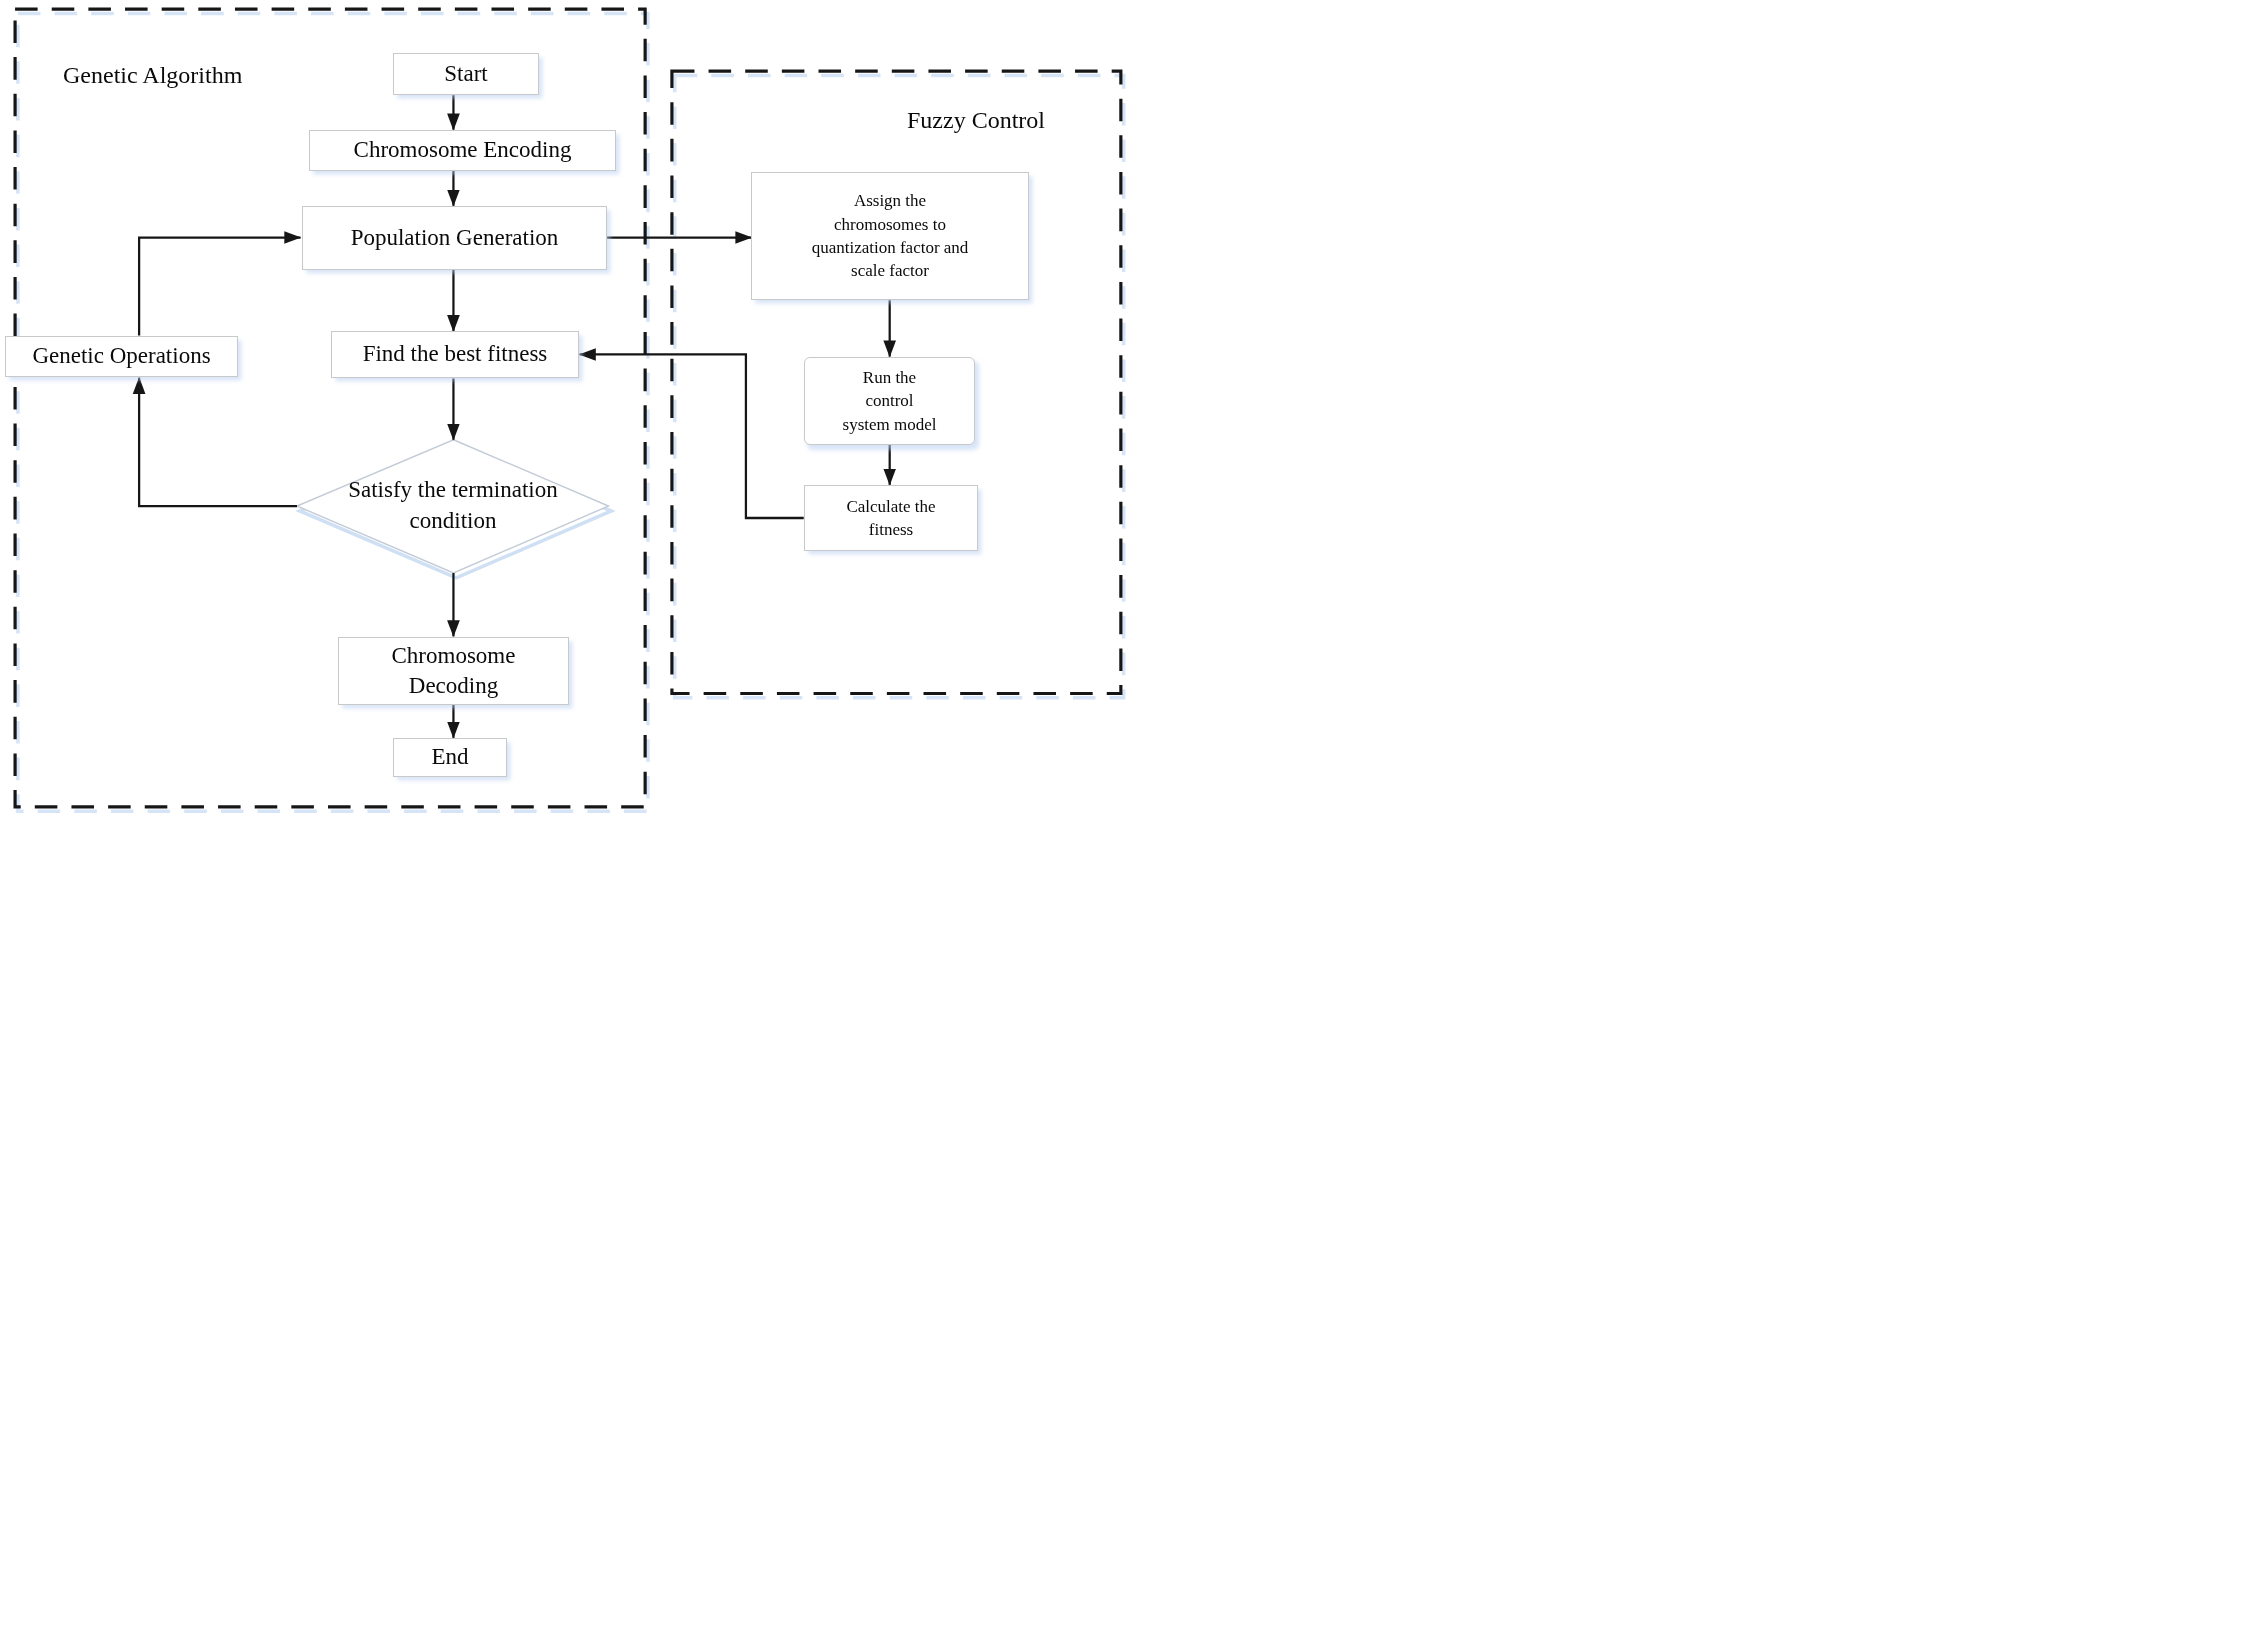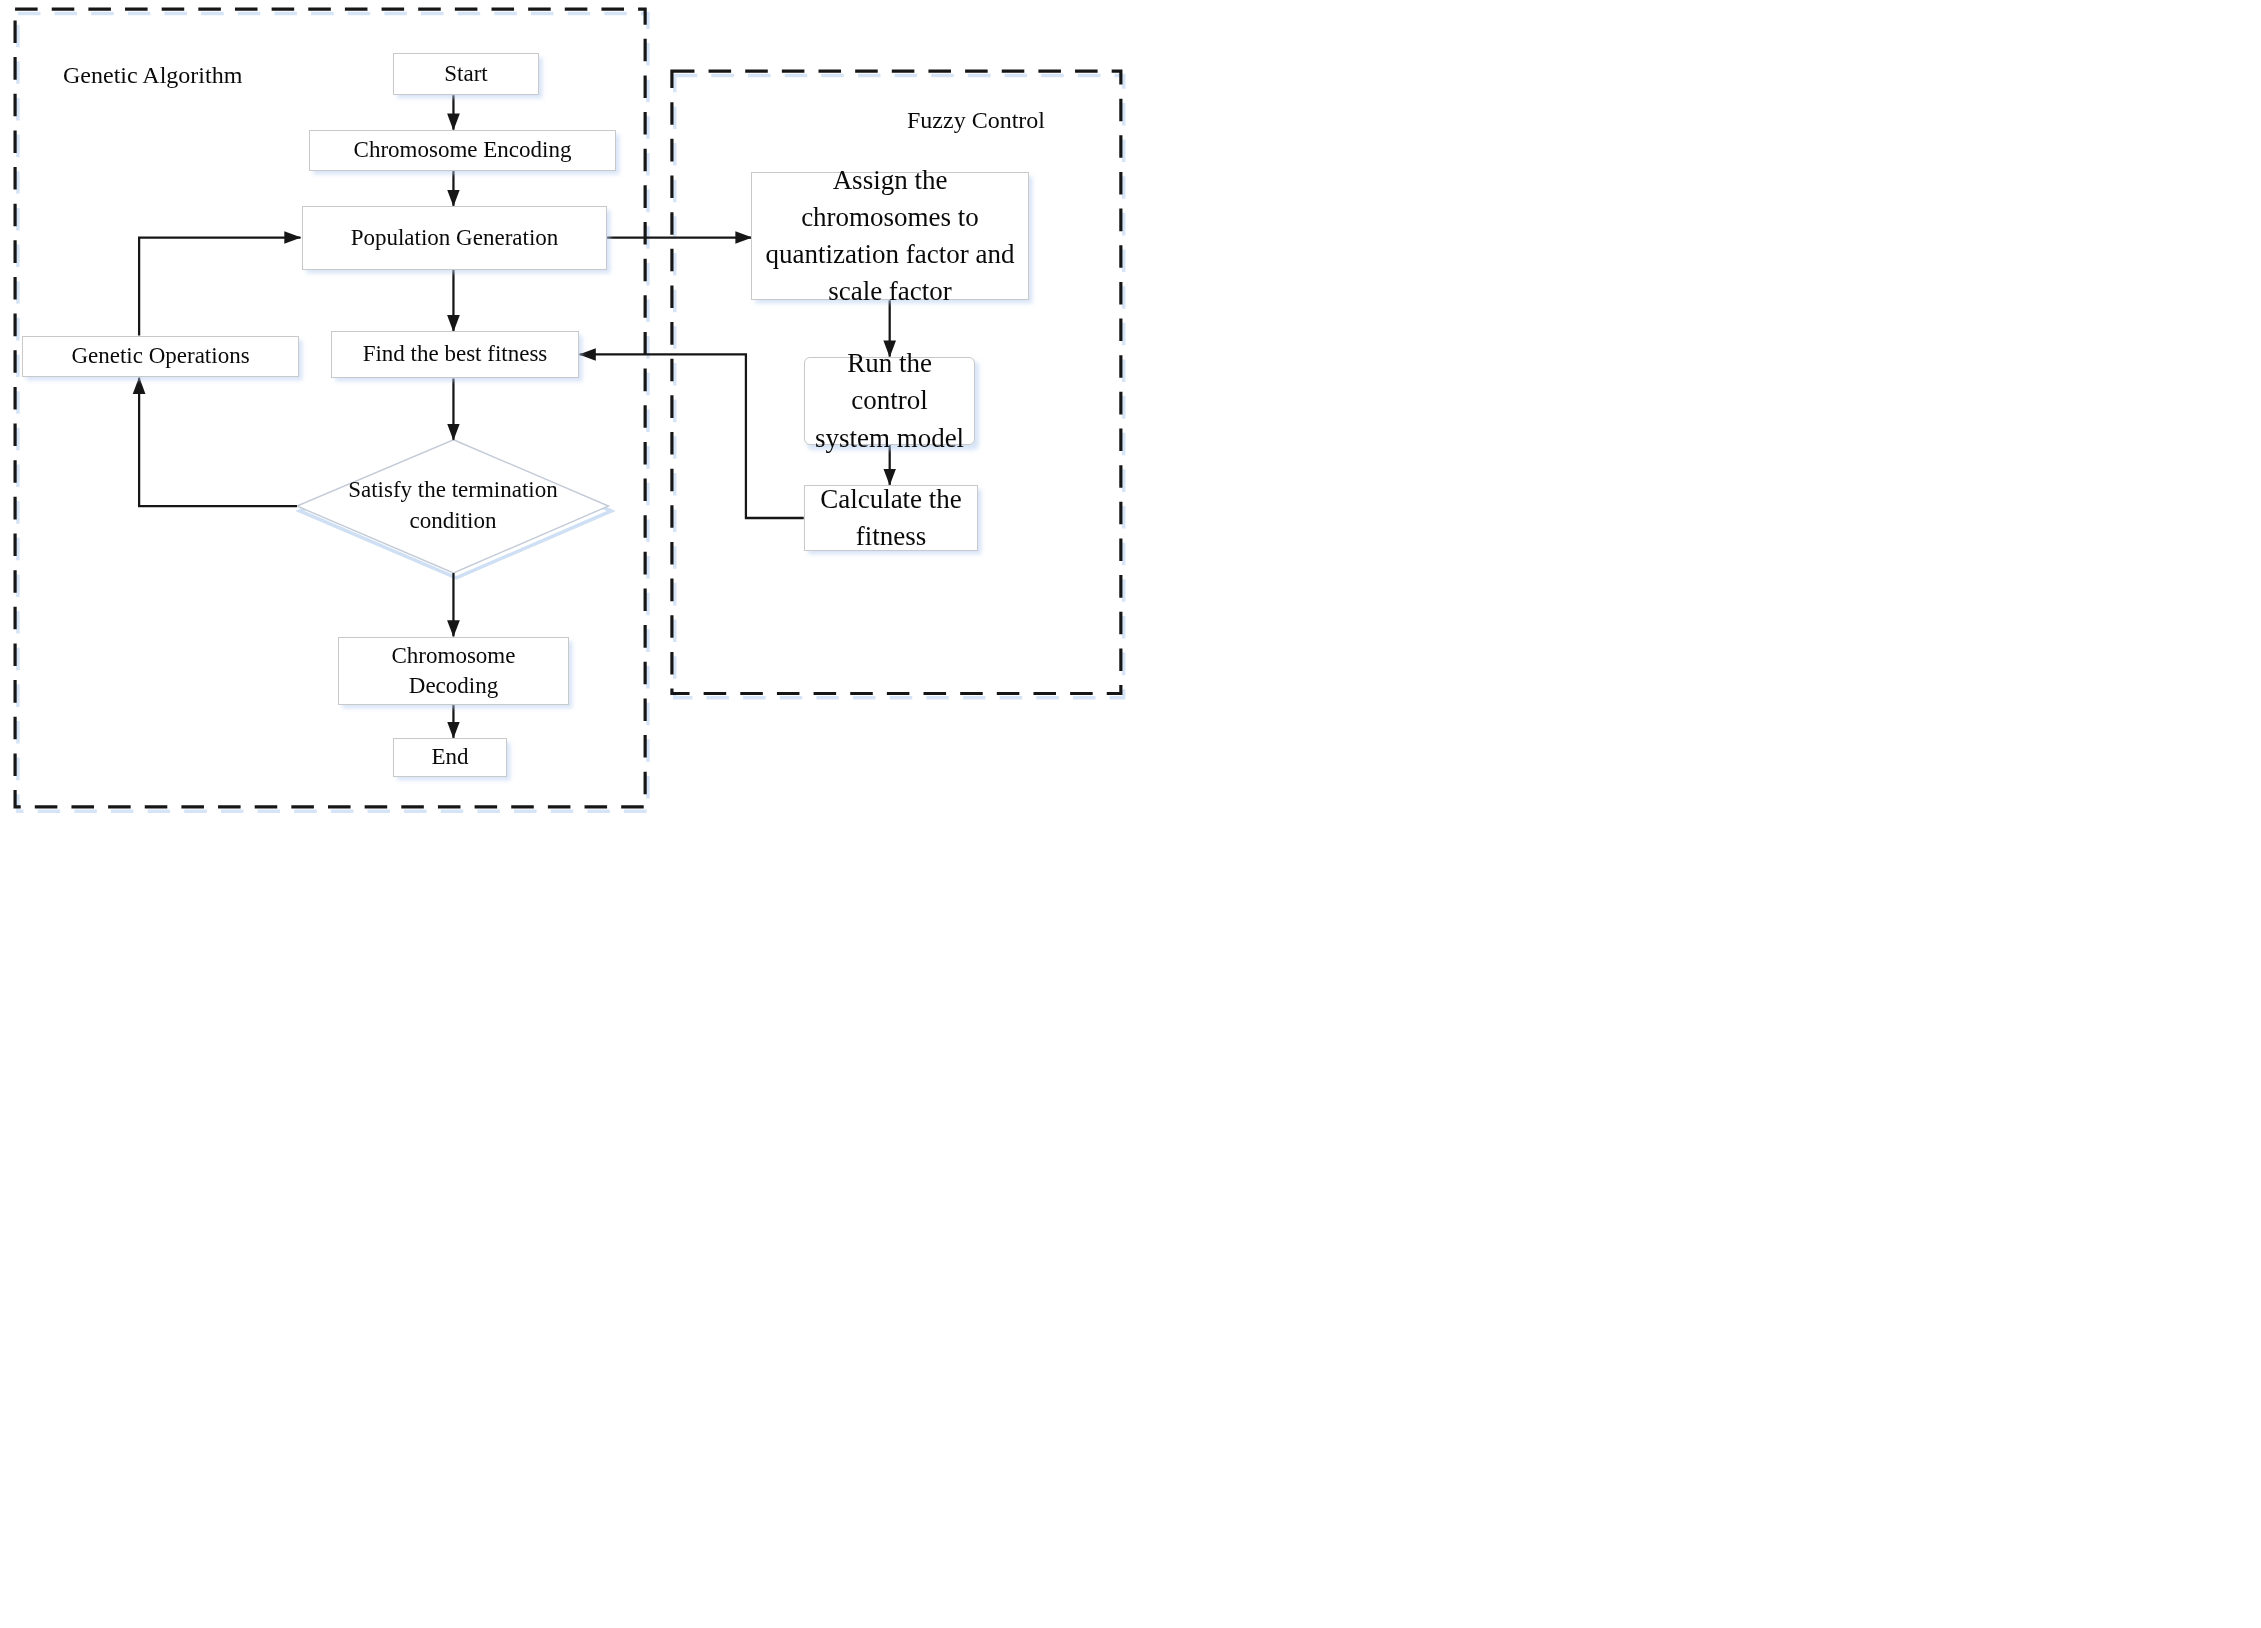--- a/index.html
+++ b/index.html
@@ -16,21 +16,21 @@
     position:absolute;
     background:#ffffff;
     border:1.4px solid #c9c9c9;
     box-shadow:3.5px 4.2px 4.2px rgba(182,206,240,0.55);
     display:flex;align-items:center;justify-content:center;
     text-align:center;
     font-size:23px;line-height:1.32;
     white-space:pre-line;
     box-sizing:border-box;
   }
-  .node.small-lh{font-size:27px;line-height:1.38;}
+  .node.small-lh{font-size:17px;line-height:1.38;}
   .section-label{
     position:absolute;
     font-size:24px;
     white-space:nowrap;
     text-align:right;
   }
   .diamond-label{
     position:absolute;
     text-align:center;
     font-size:23px;line-height:1.35;
@@ -101,21 +101,21 @@
 
   <div class="node" style="left:338px;top:637px;width:231px;height:68px;">
     <span>Chromosome
 Decoding</span>
   </div>
 
   <div class="node" style="left:393px;top:738px;width:114px;height:39px;">
     <span>End</span>
   </div>
 
-  <div class="node" style="left:22px;top:336px;width:277px;height:41px;">
+  <div class="node" style="left:5px;top:336px;width:233px;height:41px;">
     <span>Genetic Operations</span>
   </div>
 
   <div class="node small-lh" style="left:751px;top:172px;width:278px;height:128px;">
     <span>Assign the
 chromosomes to
 quantization factor and
 scale factor</span>
   </div>
 

